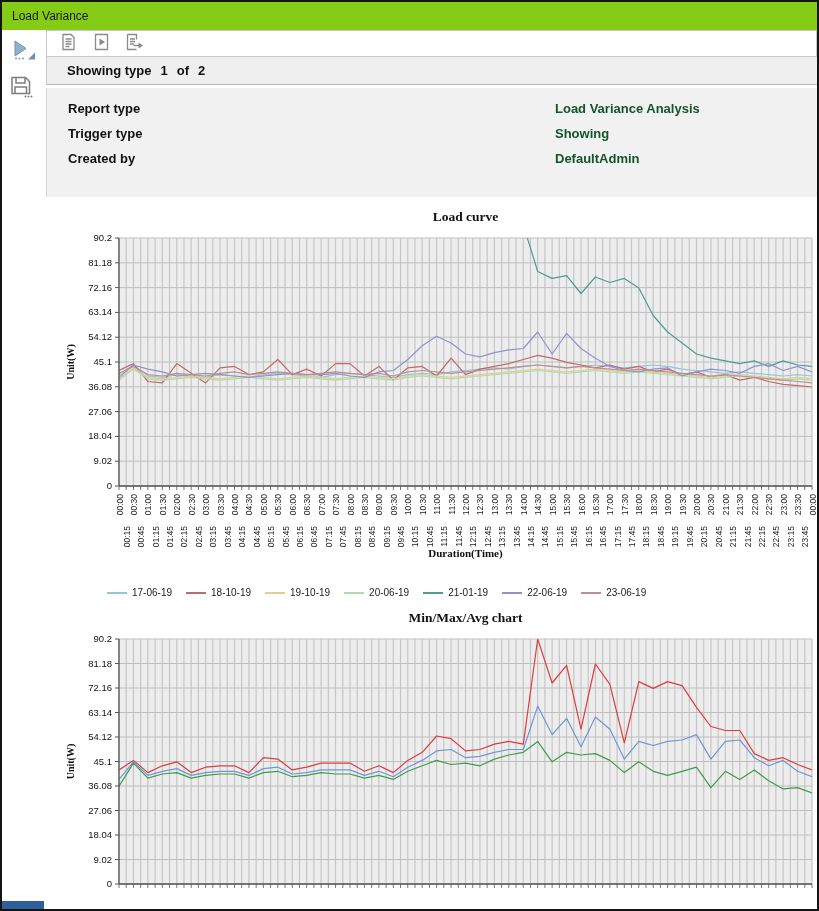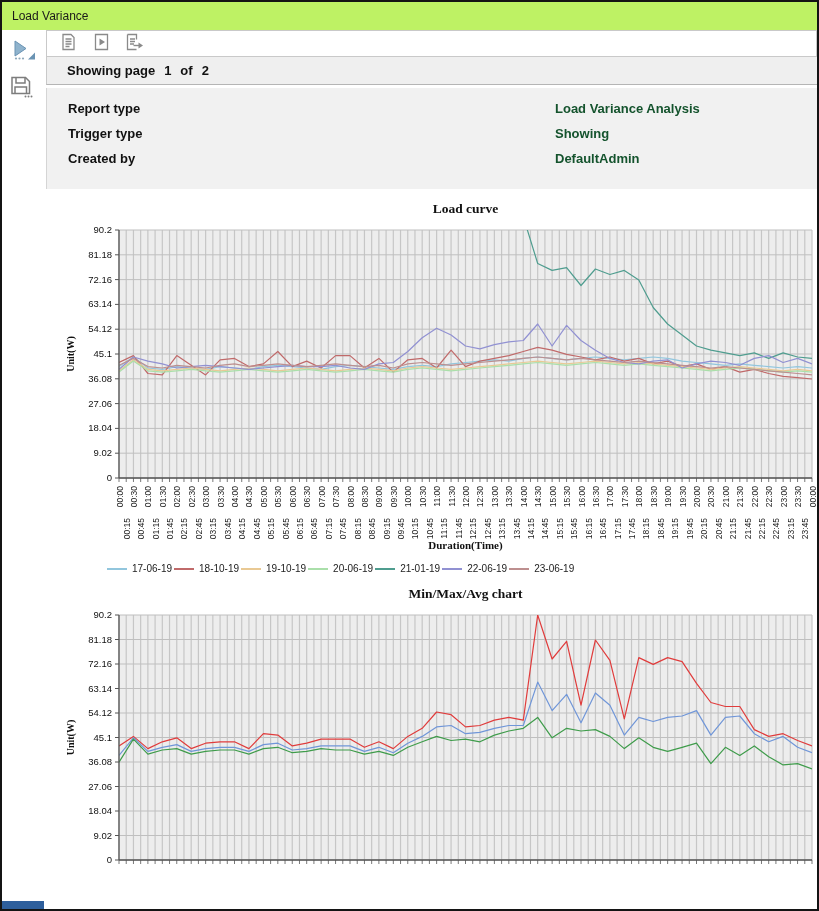--- a/index.html
+++ b/index.html
@@ -1,40 +1,40 @@
 <!DOCTYPE html>
 <html><head>
 <meta charset="utf-8">
 <style>
   html,body{margin:0;padding:0;background:#d7d7d7;}
   .window{
     width:819px;height:911px;box-sizing:border-box;border:2px solid #141414;
     background:#fff;overflow:hidden;position:relative;
     font-family:"Liberation Sans",sans-serif;color:#111;
   }
-  .titlebar{height:28px;box-sizing:border-box;padding:7px 0 0 10px;font-size:12px;color:#1a1a1a;background:#bef264;}
+  .titlebar{height:28px;box-sizing:border-box;padding:7px 0 0 10px;font-size:12px;color:#1a1a1a;background:#84cc16;}
   .bodyrow{display:flex;height:879px;}
   .rail{width:42px;flex:none;position:relative;background:#fff;}
   .rail-btn{background:transparent;border:none;padding:0;cursor:pointer;display:block;}
   .rail-btn.run{margin:8px 0 0 8px;}
   .rail-btn.save{margin:10px 0 0 7px;}
   .rail-strip{position:absolute;left:0;bottom:0;width:42px;height:8px;background:#2e5f9c;}
   .main{flex:1;display:flex;flex-direction:column;min-width:0;}
   .toolbar{height:27px;box-sizing:border-box;border:1px solid #c9c9c9;background:#fff;
     display:flex;align-items:center;gap:9px;padding-left:9px;margin-left:2px;}
   .tb-btn{width:24px;height:22px;background:transparent;border:none;padding:0;display:flex;align-items:center;justify-content:center;cursor:pointer;}
   .pagebar{height:27px;background:#efefef;border-bottom:1px solid #b5b5b5;border-left:1px solid #c9c9c9;
     display:flex;align-items:center;padding-left:20px;font-size:13px;font-weight:700;color:#111;margin-left:2px;}
   .pagebar .sp{margin-left:9px;}
-  .meta{background:#f1f1f1;border-left:1px solid #d5d5d5;margin:3px 0 0 2px;padding:8px 0 18px 21px;}
+  .meta{background:#f1f1f1;border-left:1px solid #d5d5d5;margin:3px 0 0 2px;padding:8px 0 26px 21px;}
   .meta-row{display:flex;align-items:center;height:25px;font-size:13px;}
   .meta-label{width:475px;font-weight:700;color:#111;}
   .meta-value{font-weight:700;color:#14532d;margin-left:12px;}
   .report{background:#fff;padding:8px 0 0 18px;}
-  .legend{display:flex;align-items:center;gap:2px;margin:8px 0 0 45px;font-size:10px;color:#222;}
+  .legend{display:flex;align-items:center;gap:14px;margin:24px 0 0 45px;font-size:10px;color:#222;}
   .legend-item{display:flex;align-items:center;gap:5px;}
   .legend-line{width:20px;height:2px;display:inline-block;}
   svg.chart{display:block;}
 </style>
 </head>
 <body>
 
 <div class="window">
   <div class="titlebar">
     <span>Load Variance</span>
@@ -91,21 +91,21 @@
             <svg width="19" height="18" viewBox="0 0 19 18" fill="none" stroke="#8a8a8a" stroke-width="1.3">
               <path d="M2.5 1.5 h9 v5 M11.5 16.5 h-9 V1.5"></path>
               <path d="M5 6 h5 M5 8.5 h5 M5 11 h4"></path>
               <path d="M8.5 12.5 h6" stroke-width="1.4"></path>
               <path d="M13.5 9.5 L18 12.5 L13.5 15.5 Z" fill="#8a8a8a" stroke="none"></path>
             </svg>
           </span>
         </button>
       </div>
       <div class="pagebar">
-        <span>Showing page</span>
+        <span>Showing type</span>
         <span class="sp">1</span>
         <span class="sp">of</span>
         <span class="sp">2</span>
       </div>
       <div class="meta">
         <div class="meta-row">
           <span class="meta-label">Report type</span>
           <span class="meta-value">Load Variance Analysis</span>
         </div>
         <div class="meta-row">

